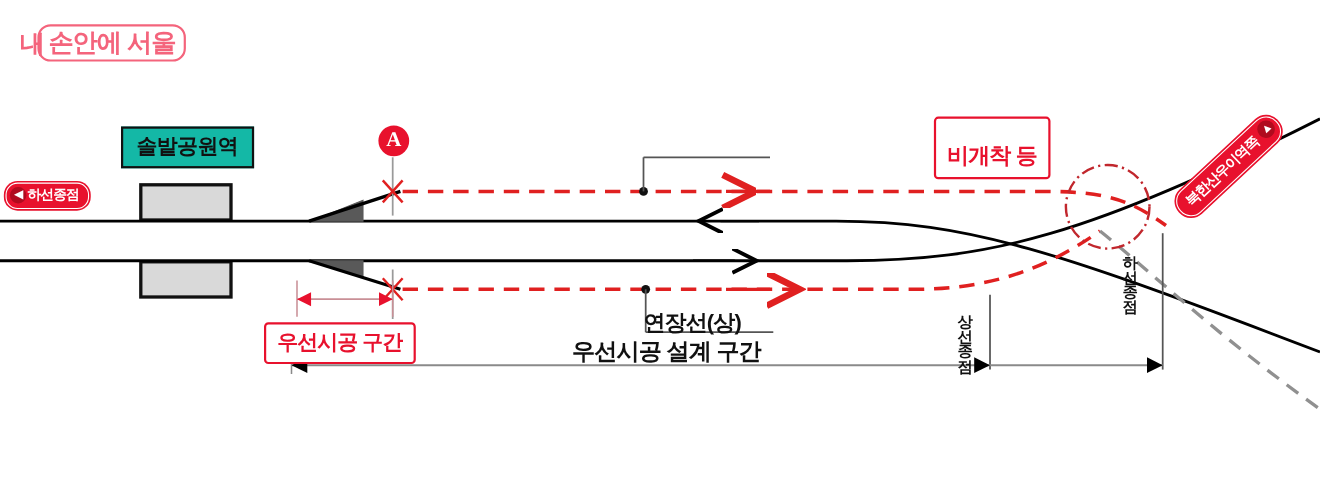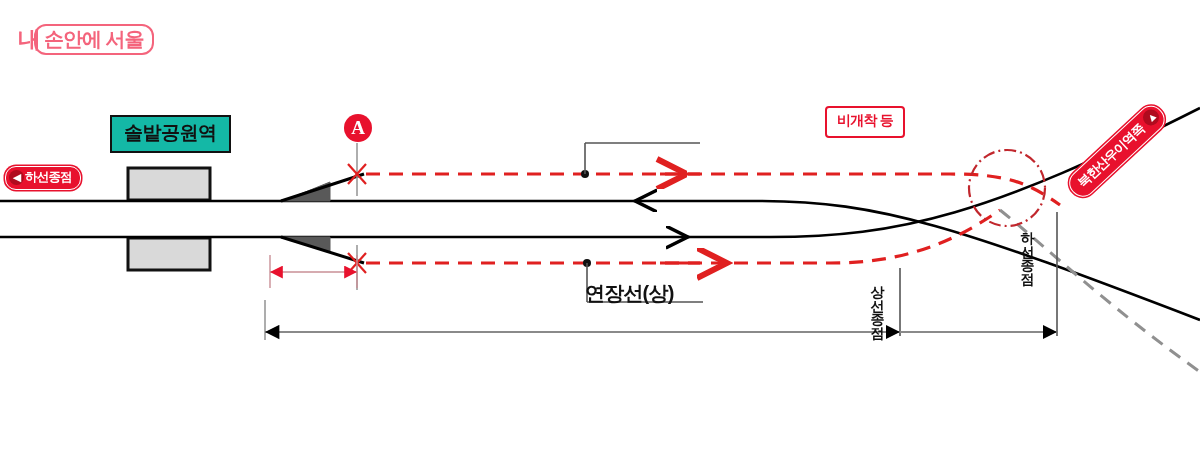--- a/index.html
+++ b/index.html
@@ -30,21 +30,21 @@
     font-size: 23px;
     font-weight: bold;
     color: #f4647c;
     line-height: 1;
     letter-spacing: -1px;
     z-index: 2;
     position: relative;
     padding-right: 2px;
   }
   #logo .logo-boxed {
-    font-size: 20px;
+    font-size: 23px;
     font-weight: bold;
     color: #f4647c;
     line-height: 1;
     letter-spacing: -1px;
     border: 2.5px solid #f4647c;
     border-radius: 12px;
     padding: 3px 8px 4px 8px;
     margin-left: -8px;
   }
 
@@ -158,24 +158,24 @@
   .red-box {
     border: 2.5px solid #e8112d;
     color: #e8112d;
     font-weight: bold;
     background: #fff;
     border-radius: 4px;
     text-align: center;
     letter-spacing: -0.8px;
   }
   .box-special {
-    left: 825px;
+    left: 849px;
     top: 106px;
-    padding: 4px 10px 6px 10px;
-    font-size: 14px;
+    padding: 22px 10px 6px 10px;
+    font-size: 20px;
     line-height: 1.25;
   }
   .box-priority {
     left: 240px;
     top: 293px;
     padding: 3px 10px 5px 10px;
     font-size: 19px;
   }
   .vert-lbl {
     color: #111;
@@ -326,22 +326,24 @@
   <div class="lbl badge-right-wrap">
     <div class="badge-right">
       <span>북한산우이역쪽</span>
       <span class="arrow-circ">▲</span>
     </div>
   </div>
 
   <div class="lbl marker-a">A</div>
 
   <div class="lbl txt-black ext-up">연장선(상)</div>
+  <div class="lbl txt-black design-range">우선시공 설계 구간</div>
 
   <div class="lbl red-box box-special">
     <div>비개착 등</div>
   </div>
 
+  <div class="lbl red-box box-priority">우선시공 구간</div>
 
   <div class="lbl vert-lbl vert-up">상선종점</div>
   <div class="lbl vert-lbl vert-down">하선종점</div>
 
 </div>
 
 </body></html>

